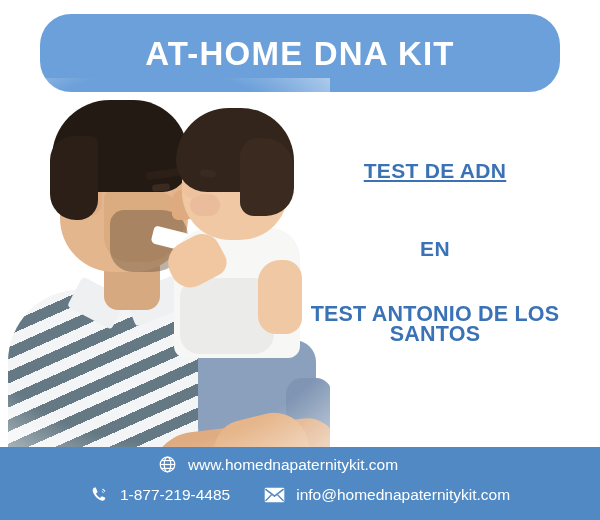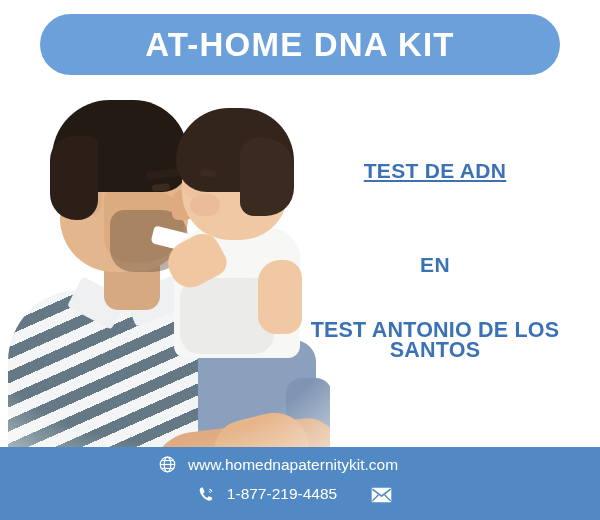--- a/index.html
+++ b/index.html
@@ -20,21 +20,21 @@
     background: #ffffff;
     overflow: hidden;
   }
 
   
   #header-banner {
     position: absolute;
     left: 40px;
     top: 14px;
     width: 520px;
-    height: 61px;
+    height: 78px;
     background: #6CA0DA;
     border-radius: 31px;
     display: flex;
     align-items: center;
     justify-content: center;
   }
   #header-title {
     color: #ffffff;
     font-size: 33px;
     font-weight: bold;
@@ -337,21 +337,21 @@
   #line-test {
     font-size: 21px;
     line-height: 1;
     letter-spacing: 0.3px;
     text-decoration: underline;
   }
   #line-en {
     font-size: 21px;
     line-height: 1;
     letter-spacing: 0.3px;
-    margin-top: 73px;
+    margin-top: 57px;
   }
   #line-place {
     font-size: 21.5px;
     line-height: 0.95;
     letter-spacing: 0.2px;
     margin-top: 45px;
     white-space: normal;
   }
 
   
@@ -380,20 +380,21 @@
   }
   #footer-row-contact {
     left: 0;
     top: 38px;
     width: 600px;
     justify-content: center;
     gap: 34px;
   }
   .contact-item {
     display: flex;
+    align-items: center;
   }
   .ficon {
     display: inline-flex;
     align-items: center;
     justify-content: center;
     margin-right: 11px;
     flex: none;
   }
   .ftext { display: inline-block; }
 </style>
@@ -481,18 +482,19 @@
       </span>
 
       <span class="contact-item">
         <span class="ficon">
           <svg width="21" height="16" viewBox="0 0 24 18">
             <rect x="0.8" y="0.8" width="22.4" height="16.4" rx="1.4" fill="#ffffff"></rect>
             <path d="M1.6 2.2 L12 10.2 L22.4 2.2" fill="none" stroke="#5089C4" stroke-width="1.9" stroke-linejoin="round"></path>
             <path d="M1.6 15.8 L8.6 8.8 M22.4 15.8 L15.4 8.8" fill="none" stroke="#5089C4" stroke-width="1.5"></path>
           </svg>
         </span>
+        <span class="ftext">info@homednapaternitykit.com</span>
       </span>
 
     </div>
   </div>
 
 </div>
 
 </body></html>

